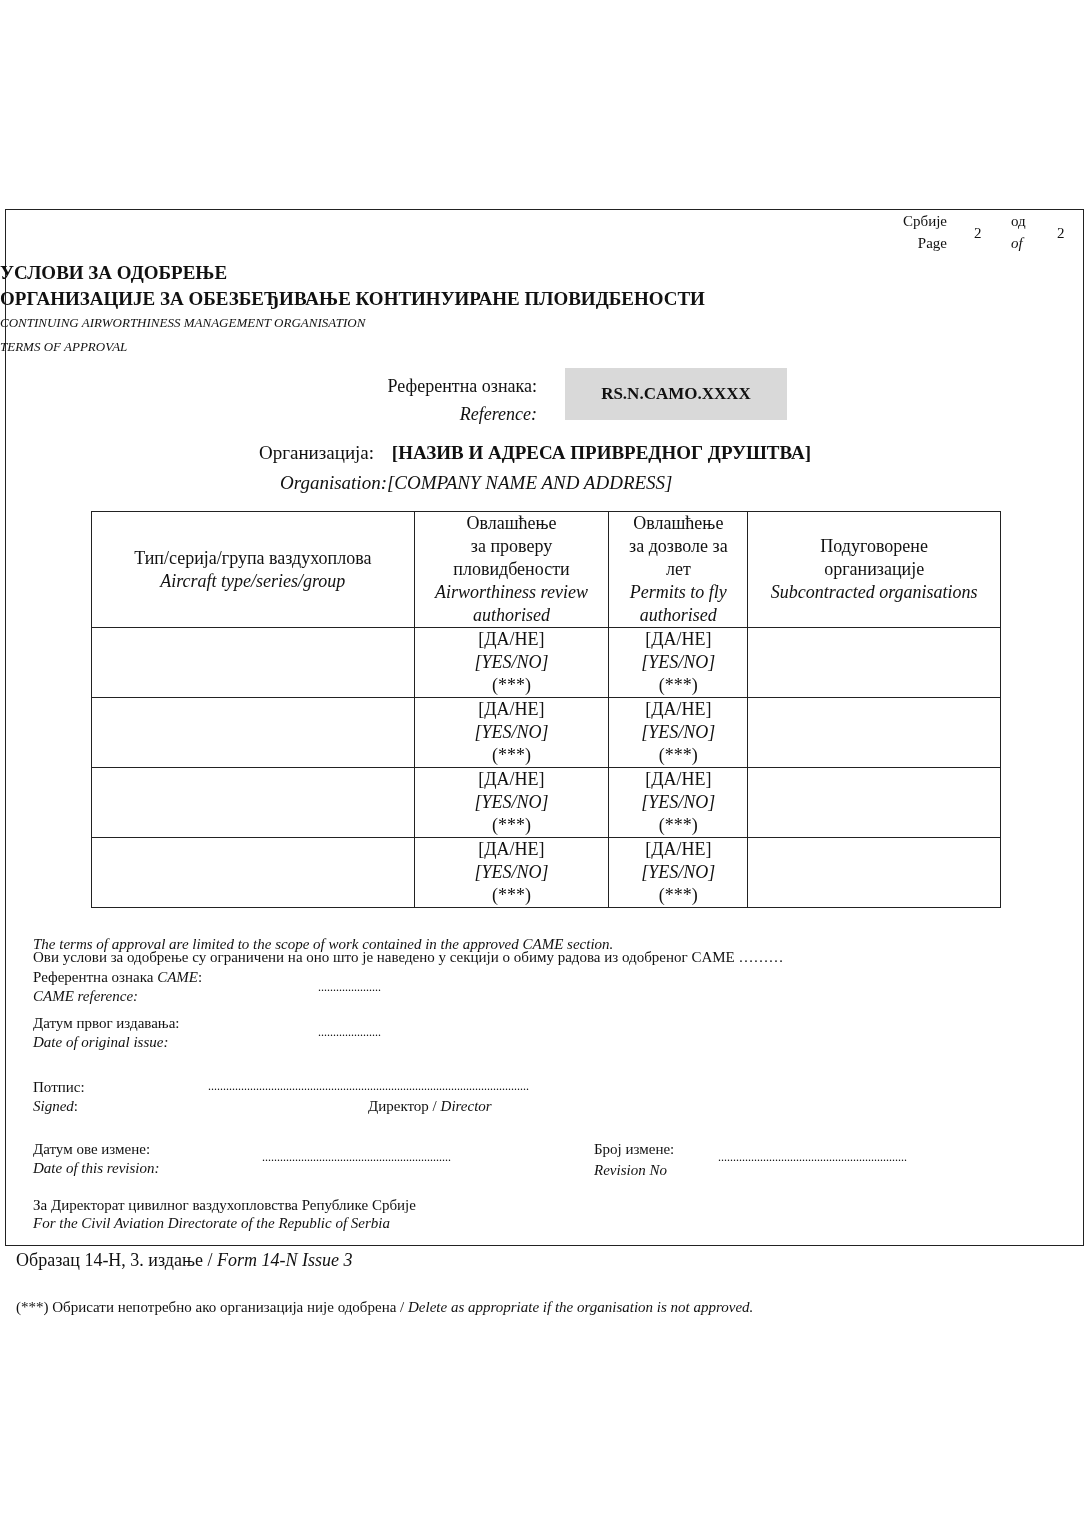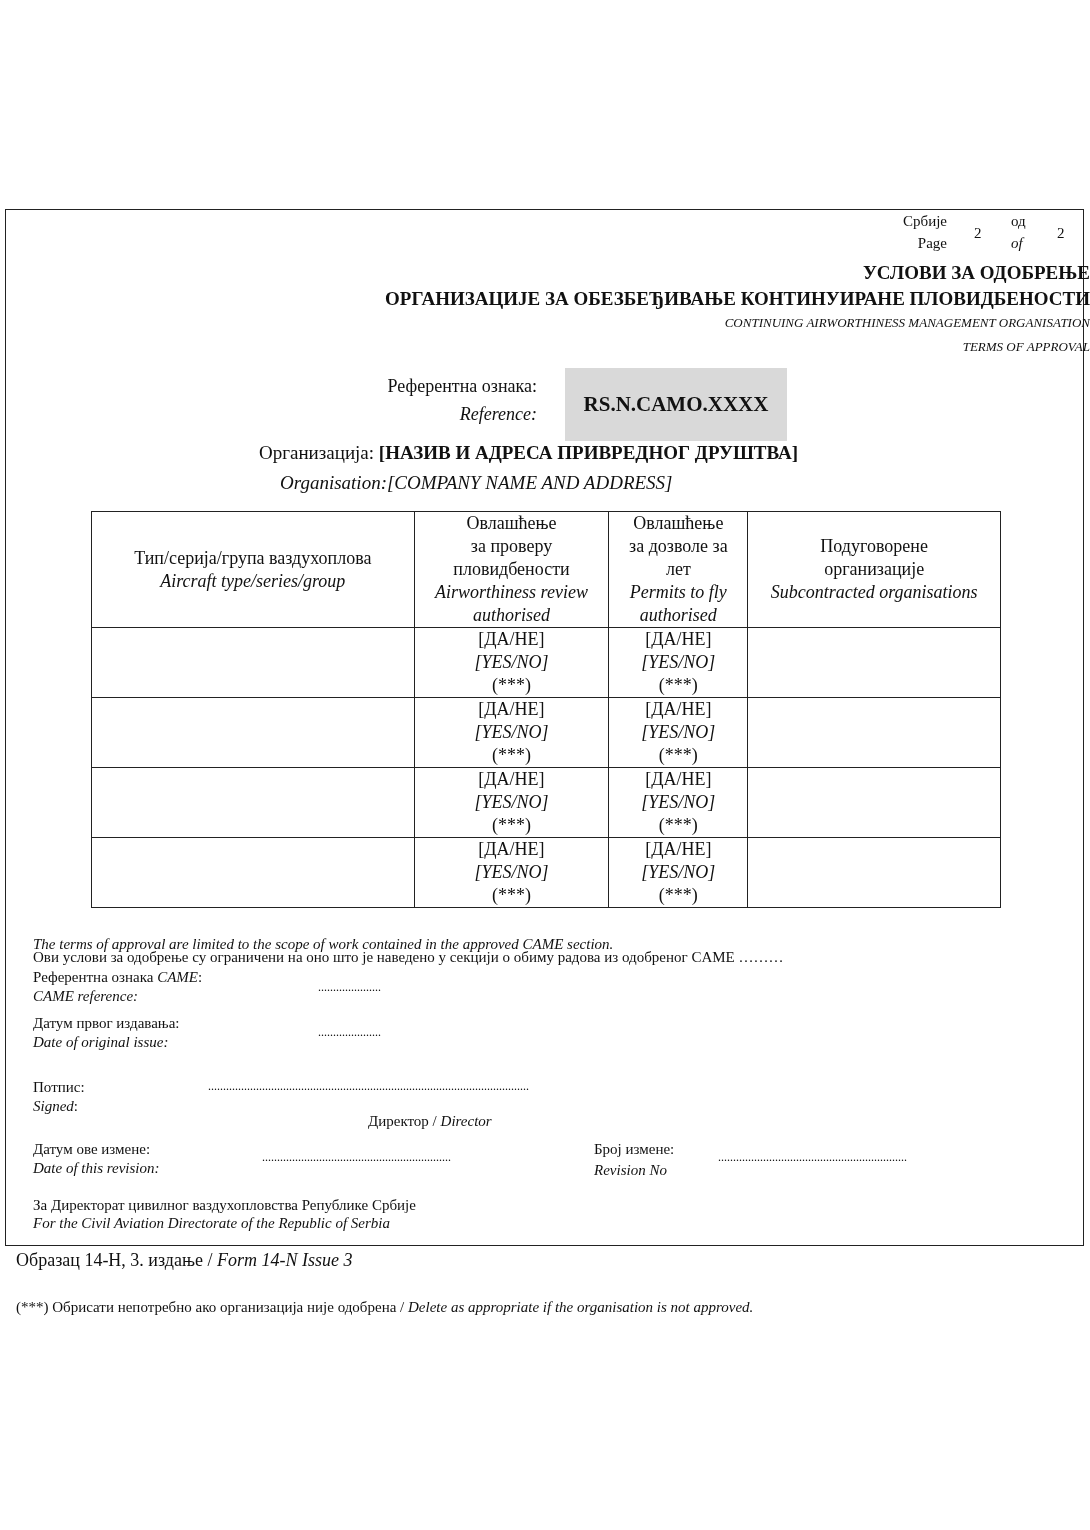--- a/index.html
+++ b/index.html
@@ -2,29 +2,29 @@
 <html><head>
 <meta charset="utf-8">
 <style>
   html, body { margin: 0; padding: 0; background: #ffffff; }
   body { width: 1090px; height: 1530px; position: relative; overflow: hidden;
          font-family: "Liberation Serif", serif; color: #111; }
   .frame { position: absolute; left: 5px; top: 209px; width: 1079px; height: 1037px;
            border: 1.5px solid #222; box-sizing: border-box; }
   .abs { position: absolute; }
   .it { font-style: italic; }
-  .b { font-weight: bold; }
+  .b { font-weight: bold; margin-left: 13px; }
   .page-no { font-size: 15px; line-height: 22px; }
-  .title { position: absolute; left: 0; width: 1090px; text-align: right; }
+  .title { position: absolute; left: 0; width: 1090px; text-align: left; }
   .t1 { font-size: 19px; font-weight: bold; }
   .t2 { font-size: 13px; }
   .ref-label { position: absolute; right: 553px; text-align: right; font-size: 18px; }
-  .ref-box { position: absolute; left: 565px; top: 368px; width: 222px; height: 73px;
+  .ref-box { position: absolute; left: 565px; top: 368px; width: 222px; height: 52px;
              background: #d9d9d9; display: flex; align-items: center; justify-content: center;
-             font-weight: bold; font-size: 21px; }
+             font-weight: bold; font-size: 17px; }
   table.grid { position: absolute; left: 91px; top: 511px; width: 910px; border-collapse: collapse;
                font-size: 18px; line-height: 23px; }
   table.grid td, table.grid th { border: 1.5px solid #222; text-align: center; vertical-align: middle;
                                  padding: 0; font-weight: normal; }
   .hdr-row { height: 115px; }
   .data-row { height: 69px; }
   .small { font-size: 15px; line-height: 19px; }
   .dots { position: absolute; font-size: 12px; letter-spacing: 0px; white-space: nowrap; overflow: hidden; }
 </style>
 </head>
@@ -156,21 +156,21 @@
 <div class="abs small it" style="left:33px; top:987px;">CAME reference:</div>
 <div class="dots" style="left:318px; top:980px;">.....................</div>
 
 <div class="abs small" style="left:33px; top:1014px;">Датум првог издавања:</div>
 <div class="abs small it" style="left:33px; top:1033px;">Date of original issue:</div>
 <div class="dots" style="left:318px; top:1025px;">.....................</div>
 
 <div class="abs small" style="left:33px; top:1078px;">Потпис:</div>
 <div class="abs small" style="left:33px; top:1097px;"><span class="it">Signed</span><span>:</span></div>
 <div class="dots" style="left:208px; top:1079px; width:402px;">...........................................................................................................</div>
-<div class="abs small" style="left:368px; top:1097px;margin-top:15px;"><span>Директор / </span><span class="it">Director</span></div>
+<div class="abs small" style="left:368px; top:1097px;"><span>Директор / </span><span class="it">Director</span></div>
 
 <div class="abs small" style="left:33px; top:1140px;">Датум ове измене:</div>
 <div class="abs small it" style="left:33px; top:1159px;">Date of this revision:</div>
 <div class="dots" style="left:262px; top:1150px; width:250px;">...............................................................</div>
 <div class="abs small" style="left:594px; top:1140px;">Број измене:</div>
 <div class="abs small it" style="left:594px; top:1161px;">Revision No</div>
 <div class="dots" style="left:718px; top:1150px; width:250px;">...............................................................</div>
 
 <div class="abs small" style="left:33px; top:1196px;">За Директорат цивилног ваздухопловства Републике Србије</div>
 <div class="abs small it" style="left:33px; top:1214px;">For the Civil Aviation Directorate of the Republic of Serbia</div>

